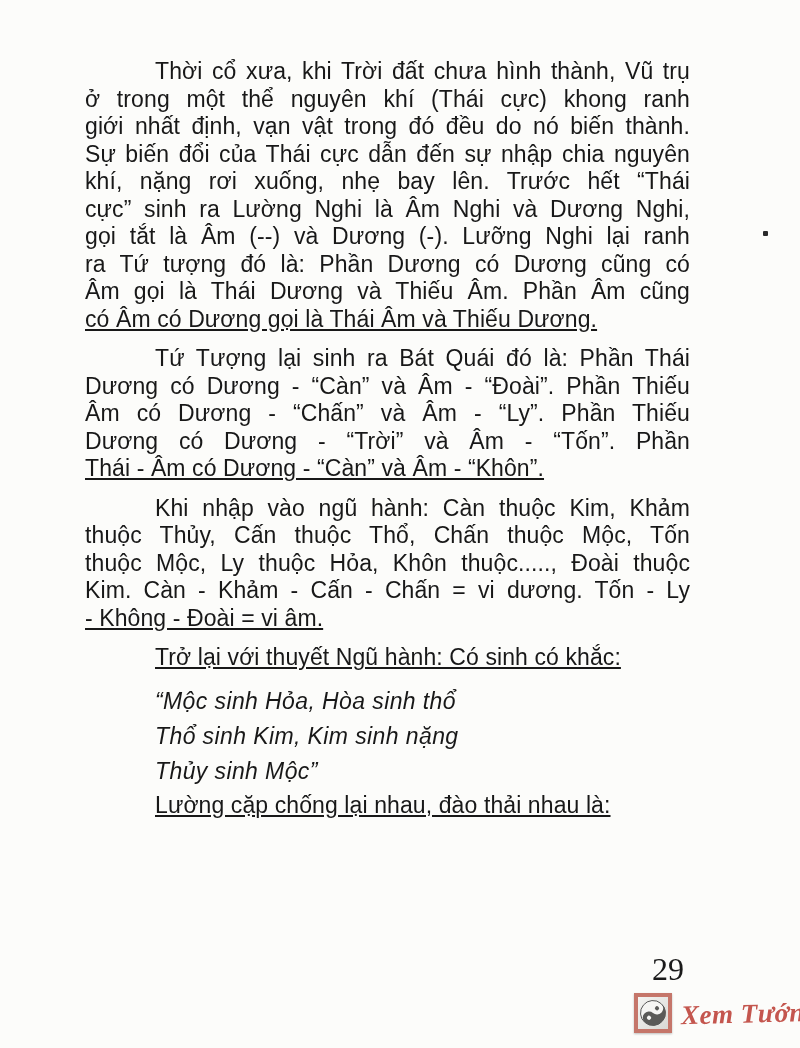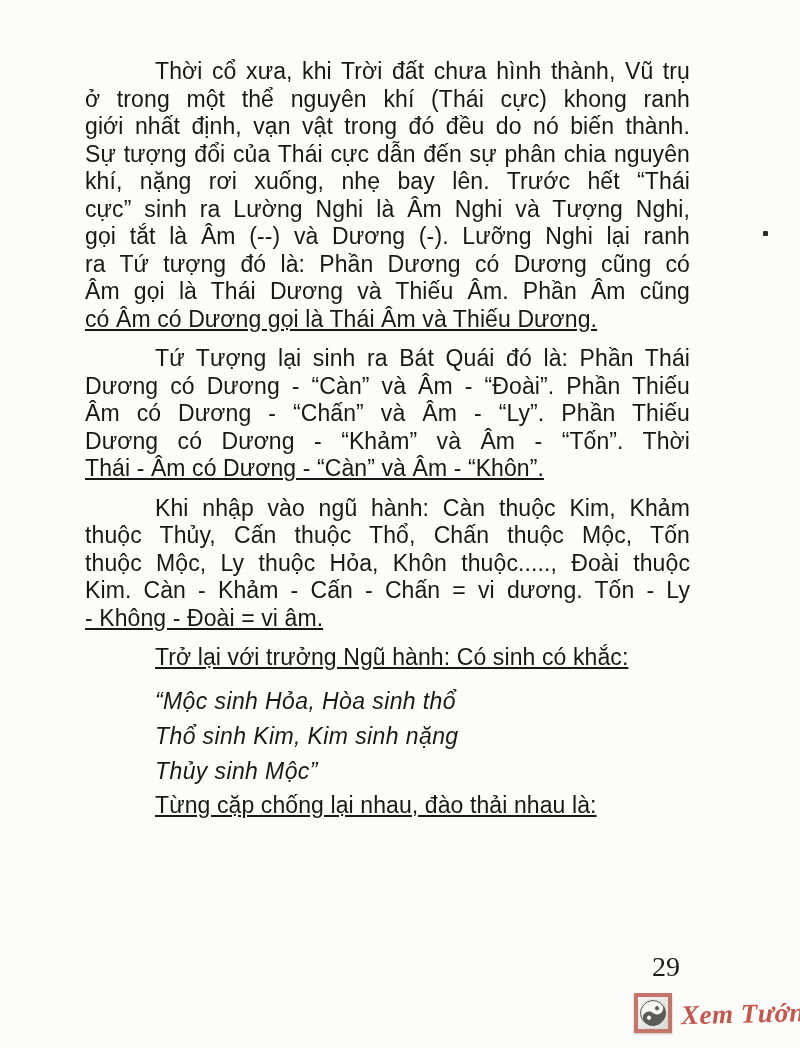--- a/index.html
+++ b/index.html
@@ -40,21 +40,21 @@
     height: 35px;
     letter-spacing: 0.4px;
   }
   .closing { margin-top: 3px; }
 
   .page-number {
     position: absolute;
     left: 652px; top: 951px;
     width: 44px;
     font-family: "Liberation Serif", "DejaVu Serif", serif;
-    font-size: 28px;
+    font-size: 32px;
     color: #1a1a1a;
     text-align: left;
   }
 
   .watermark {
     position: absolute;
     left: 634px; top: 993px;
     display: flex;
     align-items: center;
     gap: 9px;
@@ -90,58 +90,58 @@
 <body>
 
 <div class="page">
 
   <main class="text-block">
 
     <div class="para">
       <div class="line first">Thời cổ xưa, khi Trời đất chưa hình thành, Vũ trụ</div>
       <div class="line">ở trong một thể nguyên khí (Thái cực) khong ranh</div>
       <div class="line">giới nhất định, vạn vật trong đó đều do nó biến thành.</div>
-      <div class="line">Sự tượng đổi của Thái cực dẫn đến sự phân chia nguyên</div>
+      <div class="line">Sự biến đổi của Thái cực dẫn đến sự nhập chia nguyên</div>
       <div class="line">khí, nặng rơi xuống, nhẹ bay lên. Trước hết “Thái</div>
-      <div class="line">cực” sinh ra Lường Nghi là Âm Nghi và Tượng Nghi,</div>
+      <div class="line">cực” sinh ra Lường Nghi là Âm Nghi và Dương Nghi,</div>
       <div class="line">gọi tắt là Âm (--) và Dương (-). Lưỡng Nghi lại ranh</div>
       <div class="line">ra Tứ tượng đó là: Phần Dương có Dương cũng có</div>
       <div class="line">Âm gọi là Thái Dương và Thiếu Âm. Phần Âm cũng</div>
       <div class="line end">có Âm có Dương gọi là Thái Âm và Thiếu Dương.</div>
     </div>
 
     <div class="para">
       <div class="line first">Tứ Tượng lại sinh ra Bát Quái đó là: Phần Thái</div>
       <div class="line">Dương có Dương - “Càn” và Âm - “Đoài”. Phần Thiếu</div>
       <div class="line">Âm có Dương - “Chấn” và Âm - “Ly”. Phần Thiếu</div>
-      <div class="line">Dương có Dương - “Khảm” và Âm - “Tốn”. Thời</div>
+      <div class="line">Dương có Dương - “Trời” và Âm - “Tốn”. Phần</div>
       <div class="line end">Thái - Âm có Dương - “Càn” và Âm - “Khôn”.</div>
     </div>
 
 
     <div class="para">
       <div class="line first">Khi nhập vào ngũ hành: Càn thuộc Kim, Khảm</div>
       <div class="line">thuộc Thủy, Cấn thuộc Thổ, Chấn thuộc Mộc, Tốn</div>
       <div class="line">thuộc Mộc, Ly thuộc Hỏa, Khôn thuộc....., Đoài thuộc</div>
       <div class="line">Kim. Càn - Khảm - Cấn - Chấn = vi dương. Tốn - Ly</div>
       <div class="line end">- Không - Đoài = vi âm.</div>
     </div>
 
     <div class="para">
-      <div class="line first end">Trở lại với trưởng Ngũ hành: Có sinh có khắc:</div>
+      <div class="line first end">Trở lại với thuyết Ngũ hành: Có sinh có khắc:</div>
     </div>
 
     <div class="quote">
       <div class="line">“Mộc sinh Hỏa, Hòa sinh thổ</div>
       <div class="line">Thổ sinh Kim, Kim sinh nặng</div>
       <div class="line">Thủy sinh Mộc”</div>
     </div>
 
     <div class="para closing">
-      <div class="line first end">Từng cặp chống lại nhau, đào thải nhau là:</div>
+      <div class="line first end">Lường cặp chống lại nhau, đào thải nhau là:</div>
     </div>
 
   </main>
 
   <div class="page-number">29</div>
 
   <div class="watermark">
     <span class="yy-box">
       <svg width="26" height="26" viewBox="0 0 100 100">
         <circle cx="50" cy="50" r="48" fill="#f5f5f3" stroke="#3c3c3c" stroke-width="3"></circle>

